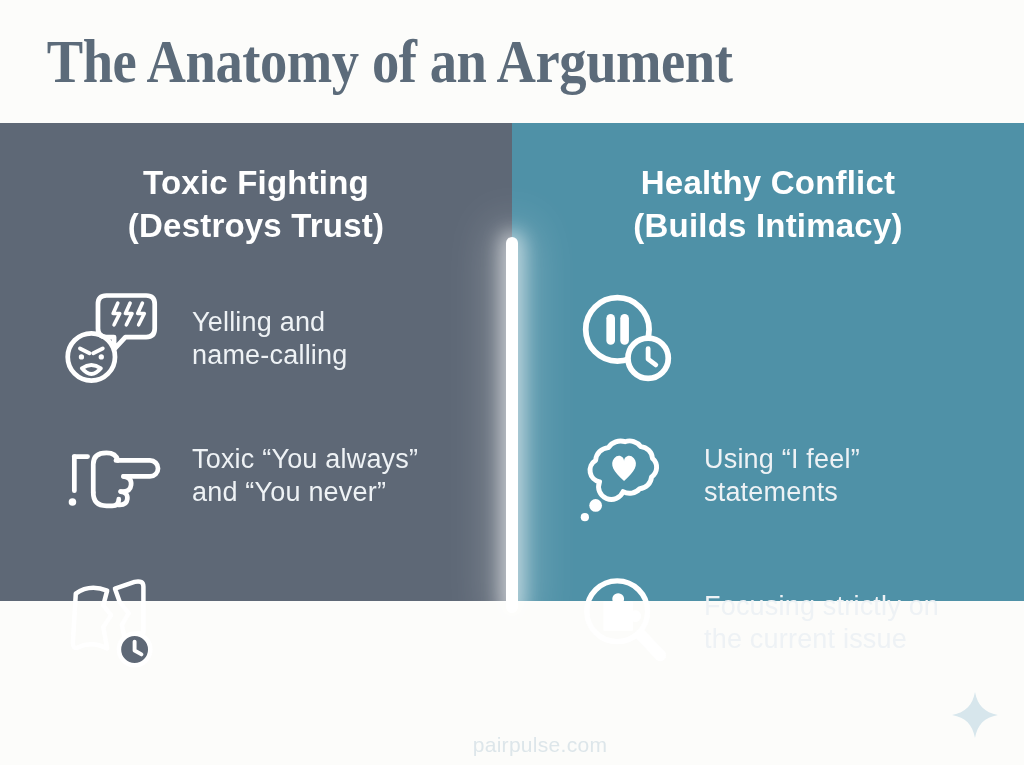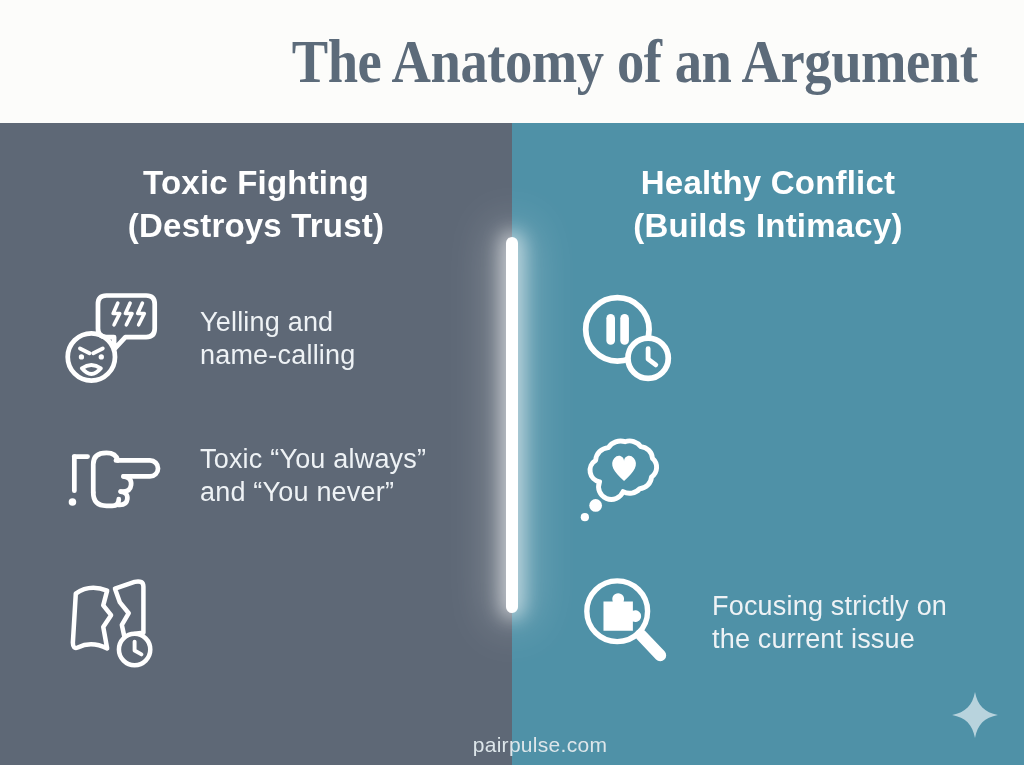--- a/index.html
+++ b/index.html
@@ -5,41 +5,41 @@
   html,body { margin:0; padding:0; background:#222; }
   .page {
     position:relative; width:1024px; height:765px; overflow:hidden;
     font-family:"Liberation Sans", sans-serif;
     background:var(--header-bg,#fcfcfa);
   }
   
   .header {
     position:absolute; top:0; left:0; width:1024px; height:123px;
     background:var(--header-bg,#fcfcfa);
-    display:flex; align-items:center; justify-content:flex-end;
+    display:flex; align-items:center; justify-content:flex-start;
   }
   .title {
     font-family:"Liberation Serif", serif;
     font-weight:700; font-size:62px; color:var(--title-color,#5c6b7a);
     transform:scaleX(0.88); white-space:nowrap; letter-spacing:-0.5px;
   }
   
   .split { position:absolute; top:123px; left:0; width:1024px; height:642px; }
-  .col { position:absolute; top:0; height:642px; width:512px; }
+  .col { position:absolute; top:0; height:478px; width:512px; }
   .col-left  { left:0;   background:var(--left-bg,#5e6876); }
   .col-right { left:512px; background:var(--right-bg,#4f91a7); }
   .col-heading {
     position:absolute; top:38px; left:0; width:100%;
     text-align:center; color:var(--heading-text,#fff);
     font-weight:700; font-size:33px; line-height:43px;
     white-space:pre-line; letter-spacing:0.2px;
   }
   
   .row {
-    position:absolute; display:flex; align-items:center; gap:32px;
+    position:absolute; display:flex; align-items:center; gap:24px;
     left:62px; width:436px; height:100px;
   }
   .row-1 { top:166px; }
   .row-2 { top:303px; }
   .row-3 { top:450px; }
   .icon-box {
     flex:0 0 106px; width:106px; height:100px;
     display:flex; align-items:center; justify-content:center;
   }
   .icon-box svg { display:block; }
@@ -143,20 +143,22 @@
 
       <div class="row row-2">
         <div class="icon-box">
           <svg width="100" height="98" viewBox="0 0 100 100">
             <path class="stroke" stroke-width="5" d="M22 56 a12 12 0 0 1 -4 -22 a14 14 0 0 1 13 -13 a15 15 0 0 1 17 -6 a14 14 0 0 1 16 5 a13 13 0 0 1 12 12 a12 12 0 0 1 -1 19 a13 13 0 0 1 -12 12 a14 14 0 0 1 -17 3 a12 12 0 0 1 -24 -10 Z"></path>
             <path fill="#fff" d="M47 55 C36 46 32 38 37 32 C41 27 47 30 47 35 C47 30 53 27 57 32 C62 38 58 46 47 55 Z"></path>
             <circle cx="18" cy="80" r="6.5" fill="#fff"></circle>
             <circle cx="7" cy="92" r="4.2" fill="#fff"></circle>
           </svg>
         </div>
+        <div class="item-text">Using “I feel”
+statements</div>
       </div>
 
       <div class="row row-3">
         <div class="icon-box">
           <svg width="100" height="98" viewBox="0 0 100 100">
             <circle class="stroke" stroke-width="5.5" cx="40" cy="38" r="31"></circle>
             <line x1="64" y1="62" x2="84" y2="83" stroke="#fff" stroke-width="12" stroke-linecap="round"></line>
             <path fill="#fff" d="M26 28 h9.5 a6 6 0 1 1 11 0 H56 v9.5 a6 6 0 1 1 0 11 V58 H26 Z"></path>
           </svg>
         </div>

